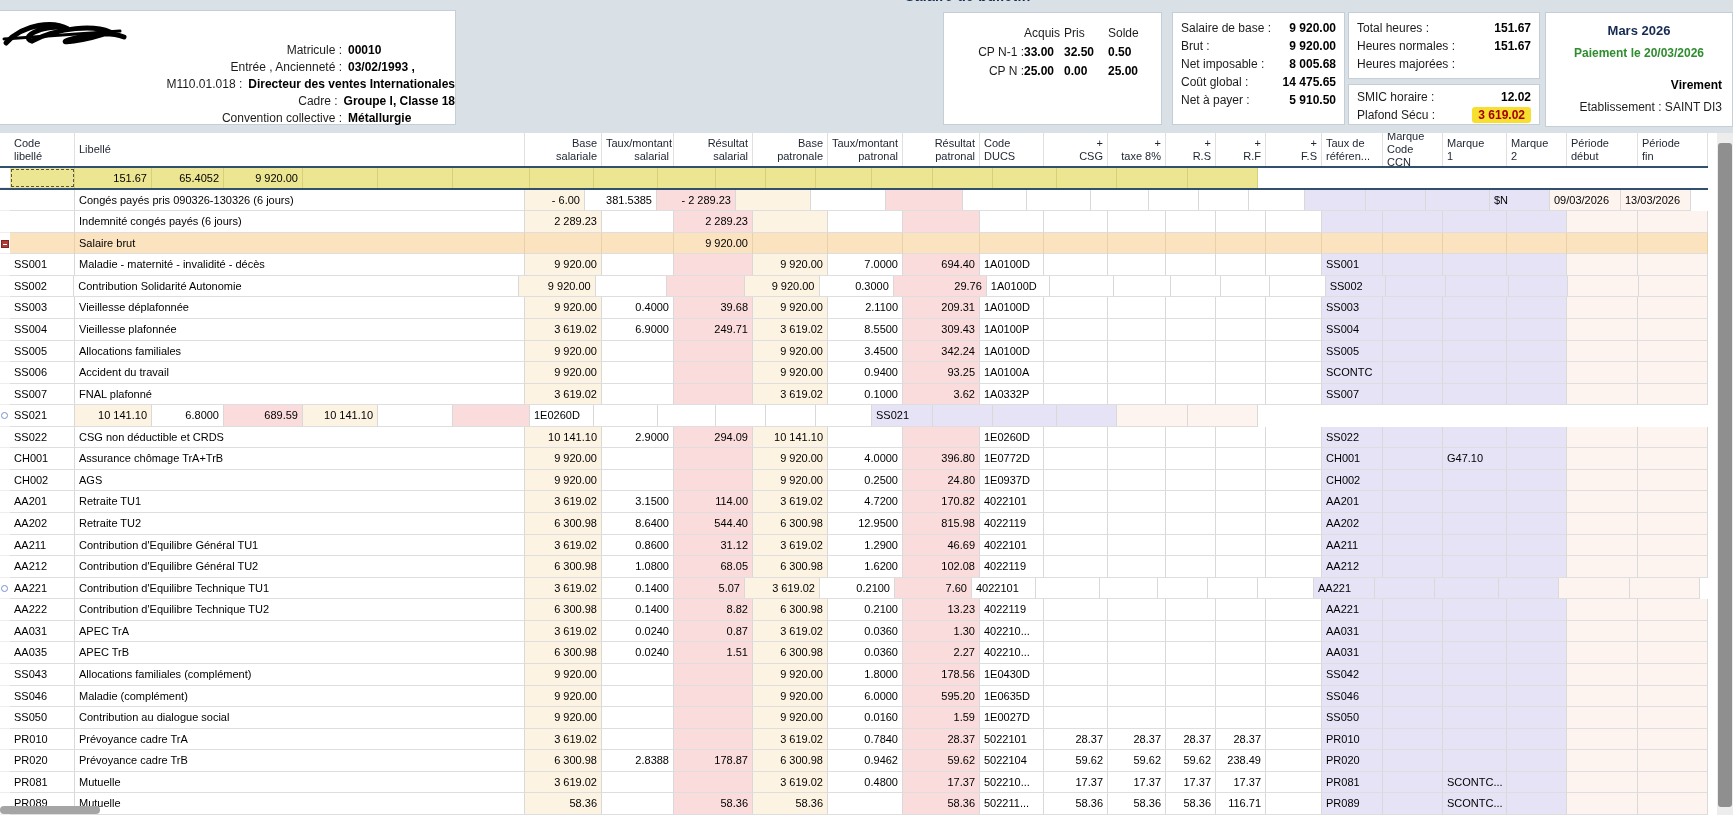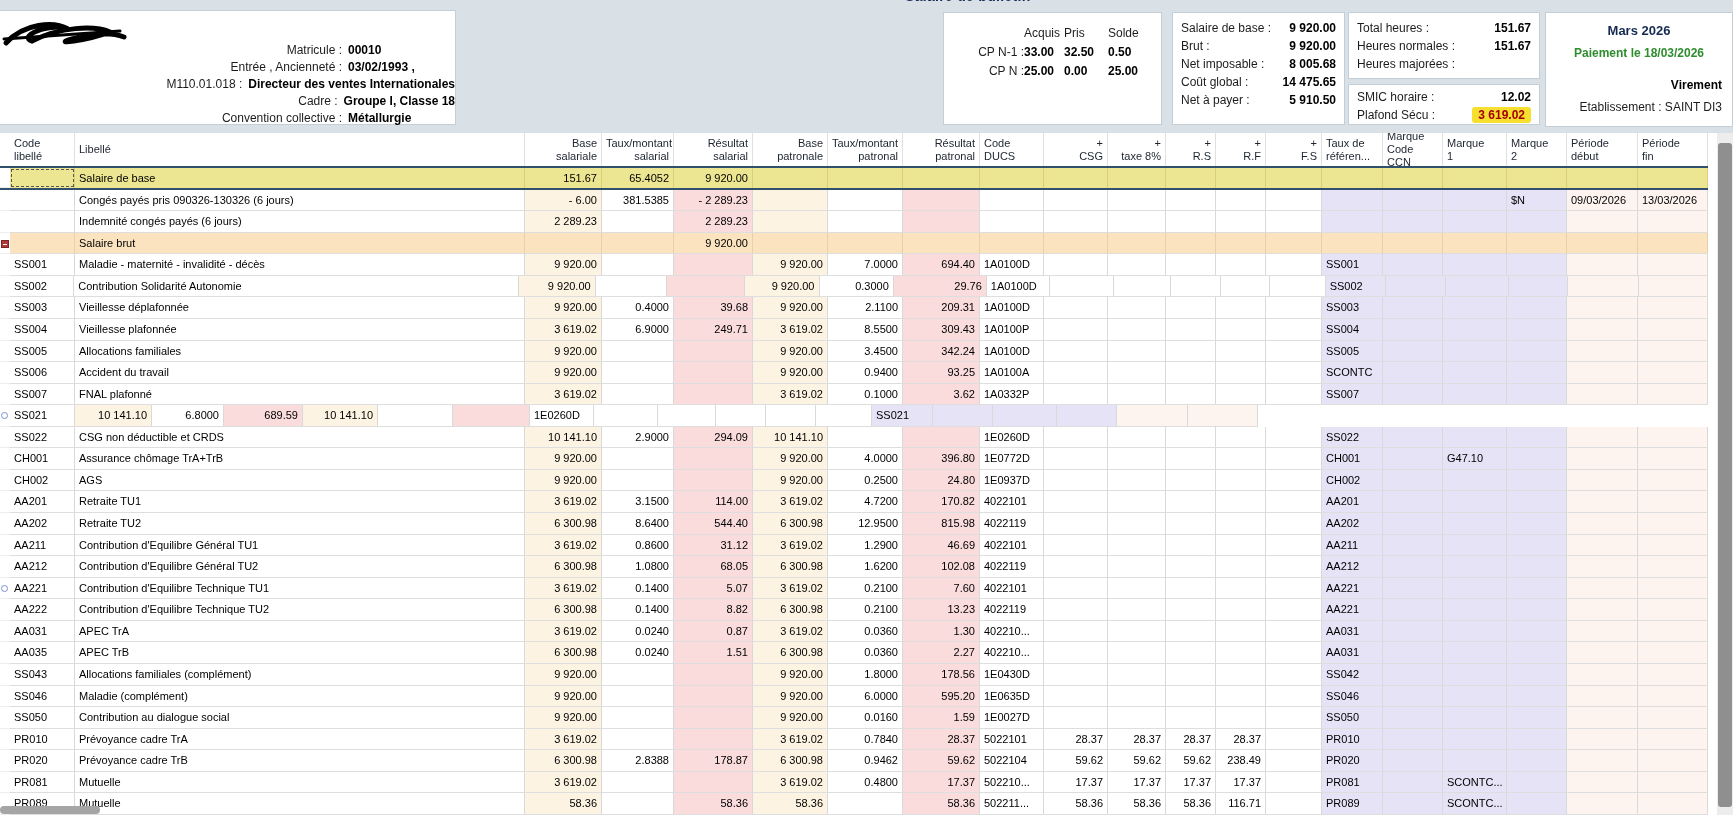--- a/index.html
+++ b/index.html
@@ -179,21 +179,21 @@
           <span class="val">12.02</span>
         </div>
         <div class="kvRow">
           <span class="lab">Plafond Sécu :</span>
           <span class="val hl">3 619.02</span>
         </div>
       </div>
 
     <div id="pPeriod" class="panel">
       <div id="periodMonth">Mars 2026</div>
-      <div id="periodPay">Paiement le 18/03/2026</div>
+      <div id="periodPay">Paiement le 20/03/2026</div>
       <div id="periodMode">Virement</div>
       <div id="periodEtab">Etablissement : SAINT DI3</div>
     </div>
   </div>
 
   <div id="grid">
       <div class="hrow">
         <div class="gutter" style="border-bottom: none;"></div>
         <div class="hcell l" style="width: 65px;">
           <div>Code</div>
@@ -271,21 +271,20 @@
           <div>début</div>
         </div>
         <div class="hcell l" style="width: 70px;">
           <div>Période</div>
           <div>fin</div>
         </div>
       </div>
       <div class="trow yellow">
         <div class="gutter"></div>
         <div class="cell l focus" style="width: 65px;"></div>
-        <div class="cell l" style="width: 450px;">Salaire de base</div>
         <div class="cell r cream" style="width: 77px;">151.67</div>
         <div class="cell r" style="width: 72px;">65.4052</div>
         <div class="cell r pink" style="width: 79px;">9 920.00</div>
         <div class="cell r cream" style="width: 75px;"></div>
         <div class="cell r" style="width: 75px;"></div>
         <div class="cell r pink" style="width: 77px;"></div>
         <div class="cell l" style="width: 64px;"></div>
         <div class="cell r" style="width: 64px;"></div>
         <div class="cell r" style="width: 58px;"></div>
         <div class="cell r" style="width: 50px;"></div>
@@ -295,21 +294,21 @@
         <div class="cell l lav" style="width: 60px;"></div>
         <div class="cell l lav" style="width: 64px;"></div>
         <div class="cell l lav" style="width: 60px;"></div>
         <div class="cell l rose" style="width: 71px;"></div>
         <div class="cell l rose" style="width: 70px;"></div>
       </div>
       <div class="trow">
         <div class="gutter"></div>
         <div class="cell l" style="width: 65px;"></div>
         <div class="cell l" style="width: 450px;">Congés payés pris 090326-130326 (6 jours)</div>
-        <div class="cell r cream" style="width: 77px;">- 6.00</div>
+        <div class="cell r cream" style="width: 60px;">- 6.00</div>
         <div class="cell r" style="width: 72px;">381.5385</div>
         <div class="cell r pink" style="width: 79px;">- 2 289.23</div>
         <div class="cell r cream" style="width: 75px;"></div>
         <div class="cell r" style="width: 75px;"></div>
         <div class="cell r pink" style="width: 77px;"></div>
         <div class="cell l" style="width: 64px;"></div>
         <div class="cell r" style="width: 64px;"></div>
         <div class="cell r" style="width: 58px;"></div>
         <div class="cell r" style="width: 50px;"></div>
         <div class="cell r" style="width: 50px;"></div>
@@ -716,21 +715,21 @@
         <div class="cell l rose" style="width: 70px;"></div>
       </div>
       <div class="trow">
         <div class="gutter">
           <div class="marker-note"></div>
         </div>
         <div class="cell l" style="width: 65px;">AA221</div>
         <div class="cell l" style="width: 450px;">Contribution d'Equilibre Technique TU1</div>
         <div class="cell r cream" style="width: 77px;">3 619.02</div>
         <div class="cell r" style="width: 72px;">0.1400</div>
-        <div class="cell r pink" style="width: 79px;">5.07</div>
+        <div class="cell r pink" style="width: 71px;">5.07</div>
         <div class="cell r cream" style="width: 75px;">3 619.02</div>
         <div class="cell r" style="width: 75px;">0.2100</div>
         <div class="cell r pink" style="width: 77px;">7.60</div>
         <div class="cell l" style="width: 64px;">4022101</div>
         <div class="cell r" style="width: 64px;"></div>
         <div class="cell r" style="width: 58px;"></div>
         <div class="cell r" style="width: 50px;"></div>
         <div class="cell r" style="width: 50px;"></div>
         <div class="cell r" style="width: 56px;"></div>
         <div class="cell l lav" style="width: 61px;">AA221</div>

